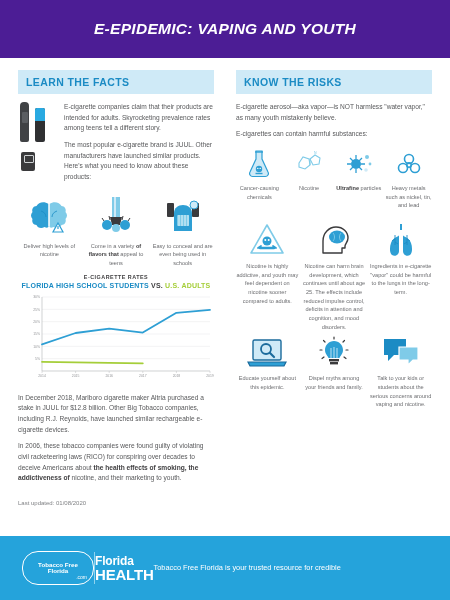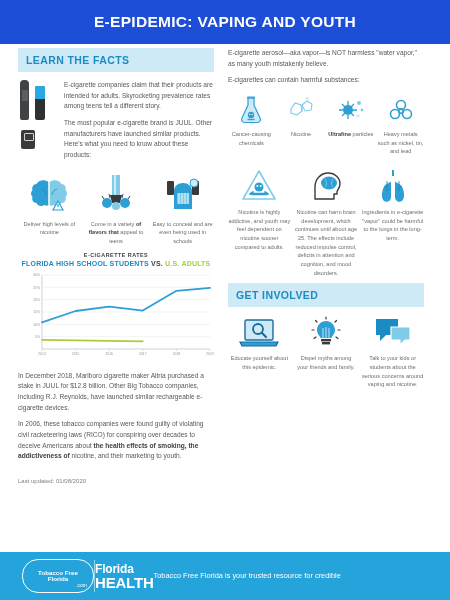--- a/index.html
+++ b/index.html
@@ -7,30 +7,30 @@
     width: 450px; height: 600px;
     font-family: "Liberation Sans", sans-serif;
     background: #ffffff;
     color: #6d6e71;
     overflow: hidden;
   }
   .page { width: 450px; height: 600px; position: relative; background:#fff; }
 
   
   .header {
-    height: 44px; background: #1d4ed8;
-    display: flex; align-items: center; justify-content: center;
+    height: 58px; background: #4c1d95;
+    display: flex; align-items: center; justify-content: center; font-style: italic;
   }
   .header h1 {
     color: #fff; font-size: 15.5px; font-weight: bold;
     letter-spacing: .3px;
   }
 
   
-  .body { display: flex; padding: 4px 18px 0 18px; gap: 14px; }
+  .body { display: flex; padding: 12px 18px 0 18px; gap: 22px; }
   .col-left  { width: 196px; }
   .col-right { width: 196px; }
 
   
   .banner {
     background: #cfeaf7; color: #1b8bc4;
     font-size: 10.5px; font-weight: bold; letter-spacing: .4px;
     padding: 6px 8px; margin-bottom: 8px;
   }
   .banner.gi { margin-top: 6px; }
@@ -96,21 +96,21 @@
                     justify-content:center; }
   .gi-row { display:flex; gap:4px; margin-top:4px; }
   .gi-item { flex:1; text-align:center; }
   .gi-item .art { height:36px; display:flex; align-items:center;
                   justify-content:center; }
 
   .last-updated { font-size:6px; color:#808285; margin-top:16px; }
 
   
   .footer {
-    position:absolute; left:0; bottom:0; width:450px; height:48px;
+    position:absolute; left:0; bottom:0; width:450px; height:64px;
     background:#25a3db; display:flex; align-items:center;
     padding: 0 22px; 
   }
   .tff-logo {
     width:72px; height:34px; border:1.4px solid #fff; border-radius:16px;
     display:flex; flex-direction:column; align-items:center;
     justify-content:center; color:#fff; line-height:1.05; position:relative;
   }
   .tff-logo .l1 { font-size:6.2px; font-weight:bold; }
   .tff-logo .l2 { font-size:6.2px; font-weight:bold; }
@@ -244,20 +244,21 @@
       </div>
 
       <p class="body-text" style="margin-top:8px">In December 2018, Marlboro cigarette maker Altria purchased a stake in JUUL for $12.8 billion. Other Big Tobacco companies, including R.J. Reynolds, have launched similar rechargeable e-cigarette devices.</p>
       <p class="body-text"><span>In 2006, these tobacco companies were found guilty of violating civil racketeering laws (RICO) for conspiring over decades to deceive Americans about </span><b>the health effects of smoking, the addictiveness of</b><span> nicotine, and their marketing to youth.</span></p>
 
       <div class="last-updated">Last updated: 01/08/2020</div>
     </div>
 
     <div class="col-right">
 
+      <div class="banner">KNOW THE RISKS</div>
       <p class="body-text">E-cigarette aerosol—aka vapor—is NOT harmless "water vapor," as many youth mistakenly believe.</p>
       <p class="body-text">E-cigarettes can contain harmful substances:</p>
 
       <div class="sub-row">
 
         <div class="sub-item">
           <div class="art">
             <svg width="26" height="30" viewBox="0 0 26 30">
               <path d="M10 2h6v8l6 13a3 3 0 01-2.6 4.5H6.6A3 3 0 014 23l6-13z" fill="#cfeaf7" stroke="#2e9fd4" stroke-width="1.2"></path>
               <path d="M9 3h8" stroke="#2e9fd4" stroke-width="1.4"></path>
@@ -349,21 +350,20 @@
               <path d="M20 3v6" stroke="#2e9fd4" stroke-width="2"></path>
               <g stroke="#1b8bc4" stroke-width=".9" fill="none">
                 <path d="M14 14v10M14 18l-3 2M14 21l3 2M26 14v10M26 18l3 2M26 21l-3 2"></path>
               </g>
             </svg>
           </div>
           <div class="cap">Ingredients in e-cigarette "vapor" could be harmful to the lungs in the long-term.</div>
         </div>
       </div>
 
-      <div class="banner gi">GET INVOLVED</div>
 
       <div class="gi-row">
 
         <div class="gi-item">
           <div class="art">
             <svg width="44" height="34" viewBox="0 0 44 34">
               <rect x="8" y="4" width="28" height="20" rx="1.5" fill="#cfeaf7" stroke="#1b6b9c" stroke-width="1.4"></rect>
               <path d="M3 26h38l-2 4H5z" fill="#2e9fd4" stroke="#1b6b9c" stroke-width="1.2"></path>
               <circle cx="21" cy="13" r="5" fill="none" stroke="#1b6b9c" stroke-width="1.8"></circle>
               <path d="M25 17l4 4" stroke="#1b6b9c" stroke-width="2.2" stroke-linecap="round"></path>

